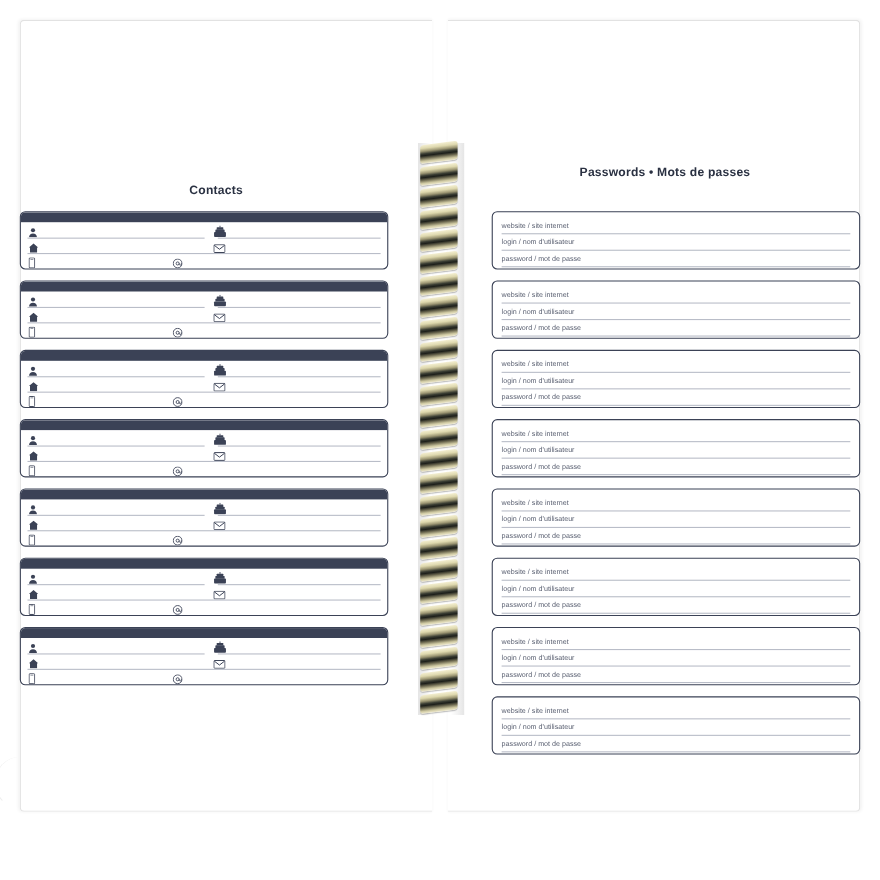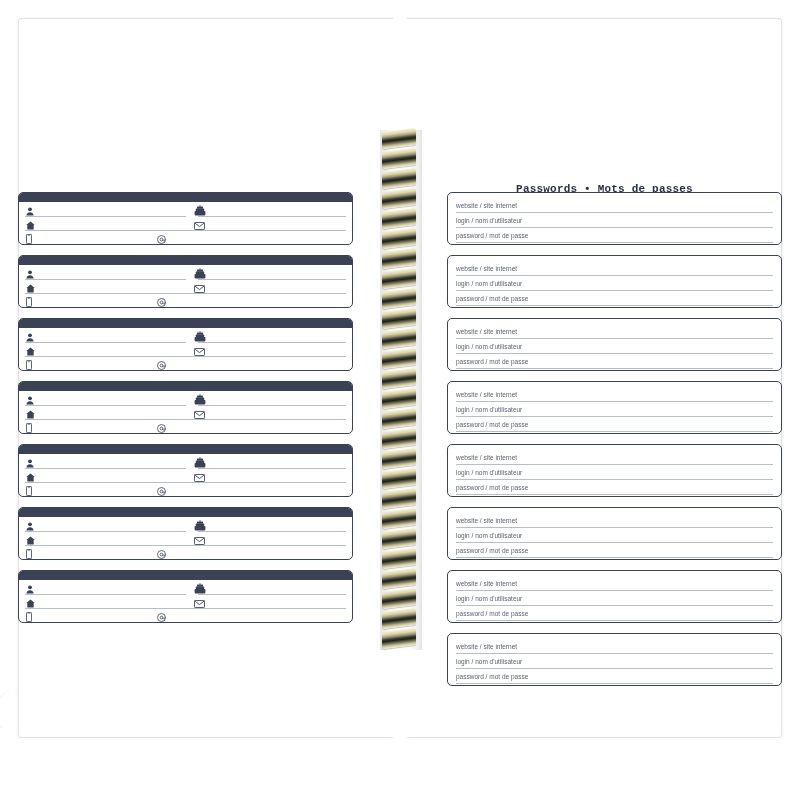--- a/index.html
+++ b/index.html
@@ -93,21 +93,21 @@
   
   .page-title {
     text-align: center;
     font-size: 11px;
     font-weight: bold;
     color: #2a3142;
     letter-spacing: 0.2px;
     margin: 0;
   }
   .left-title-wrap { position: absolute; top: 148px; left: 0; width: 355px; }
-  .right-title-wrap { position: absolute; top: 164px; left: 20px; width: 355px; font-family: Liberation Mono, monospace; }
+  .right-title-wrap { position: absolute; top: 132px; left: 20px; width: 355px; }
 
   
   .contacts-area {
     position: absolute;
     top: 192px;
     left: 18px;
     width: 335px;
   }
   .contact-card {
     position: relative;
@@ -193,20 +193,23 @@
 
   .svg-ico { display: block; }
 </style>
 </head>
 <body>
 
 <div id="planner">
 
   <div class="page page-left">
     <div class="corner bl"></div>
+    <div class="left-title-wrap">
+      <div class="page-title">Contacts</div>
+    </div>
   </div>
 
   <div class="page page-right">
     <div class="right-title-wrap">
       <div class="page-title">Passwords • Mots de passes</div>
     </div>
   </div>
 
   <div class="contacts-area" id="contacts-area">
       <div class="contact-card">

